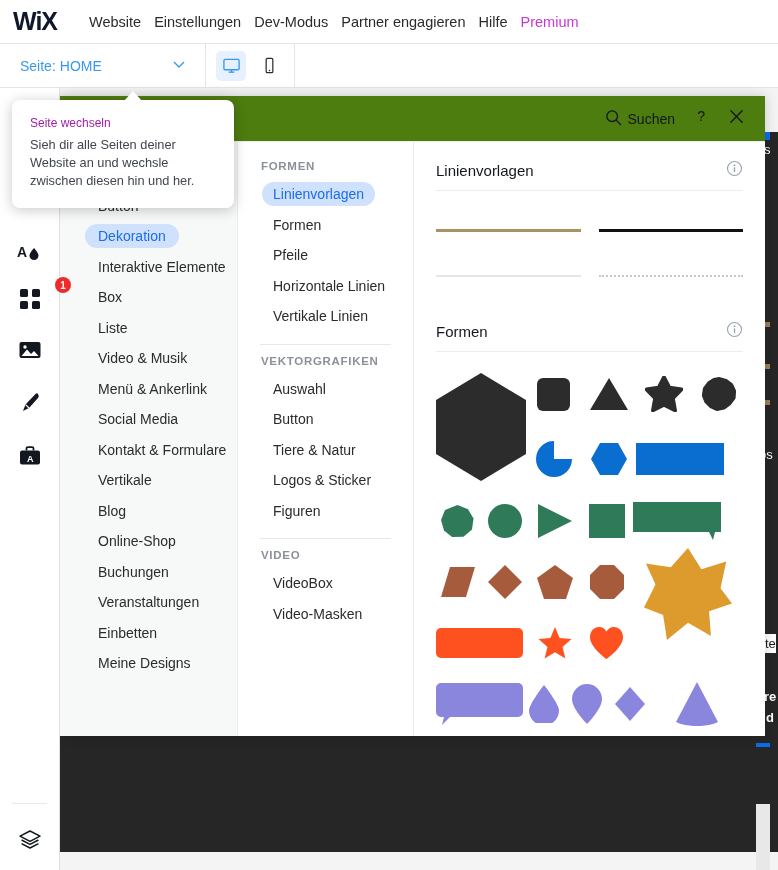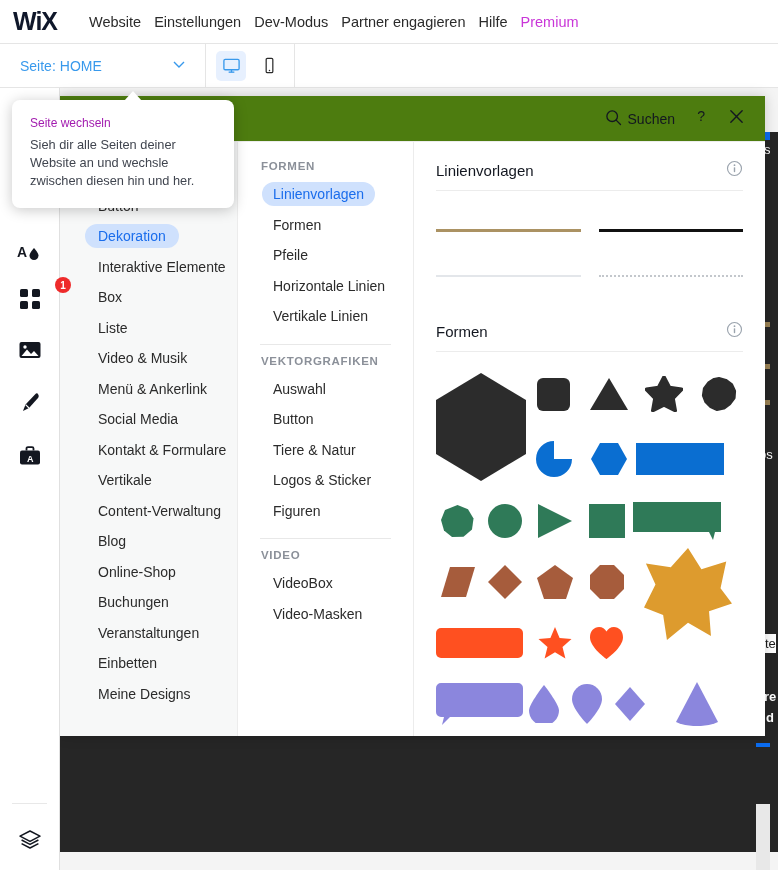--- a/index.html
+++ b/index.html
@@ -352,23 +352,20 @@
       <div class="cat-item">
           <span class="pill">Social Media</span>
         </div>
       <div class="cat-item">
           <span class="pill">Kontakt &amp; Formulare</span>
         </div>
       <div class="cat-item">
           <span class="pill">Vertikale</span>
         </div>
       <div class="cat-item">
-          <span class="pill">Content-Verwaltung</span>
-        </div>
-      <div class="cat-item">
           <span class="pill">Blog</span>
         </div>
       <div class="cat-item">
           <span class="pill">Online-Shop</span>
         </div>
       <div class="cat-item">
           <span class="pill">Buchungen</span>
         </div>
       <div class="cat-item">
           <span class="pill">Veranstaltungen</span>

